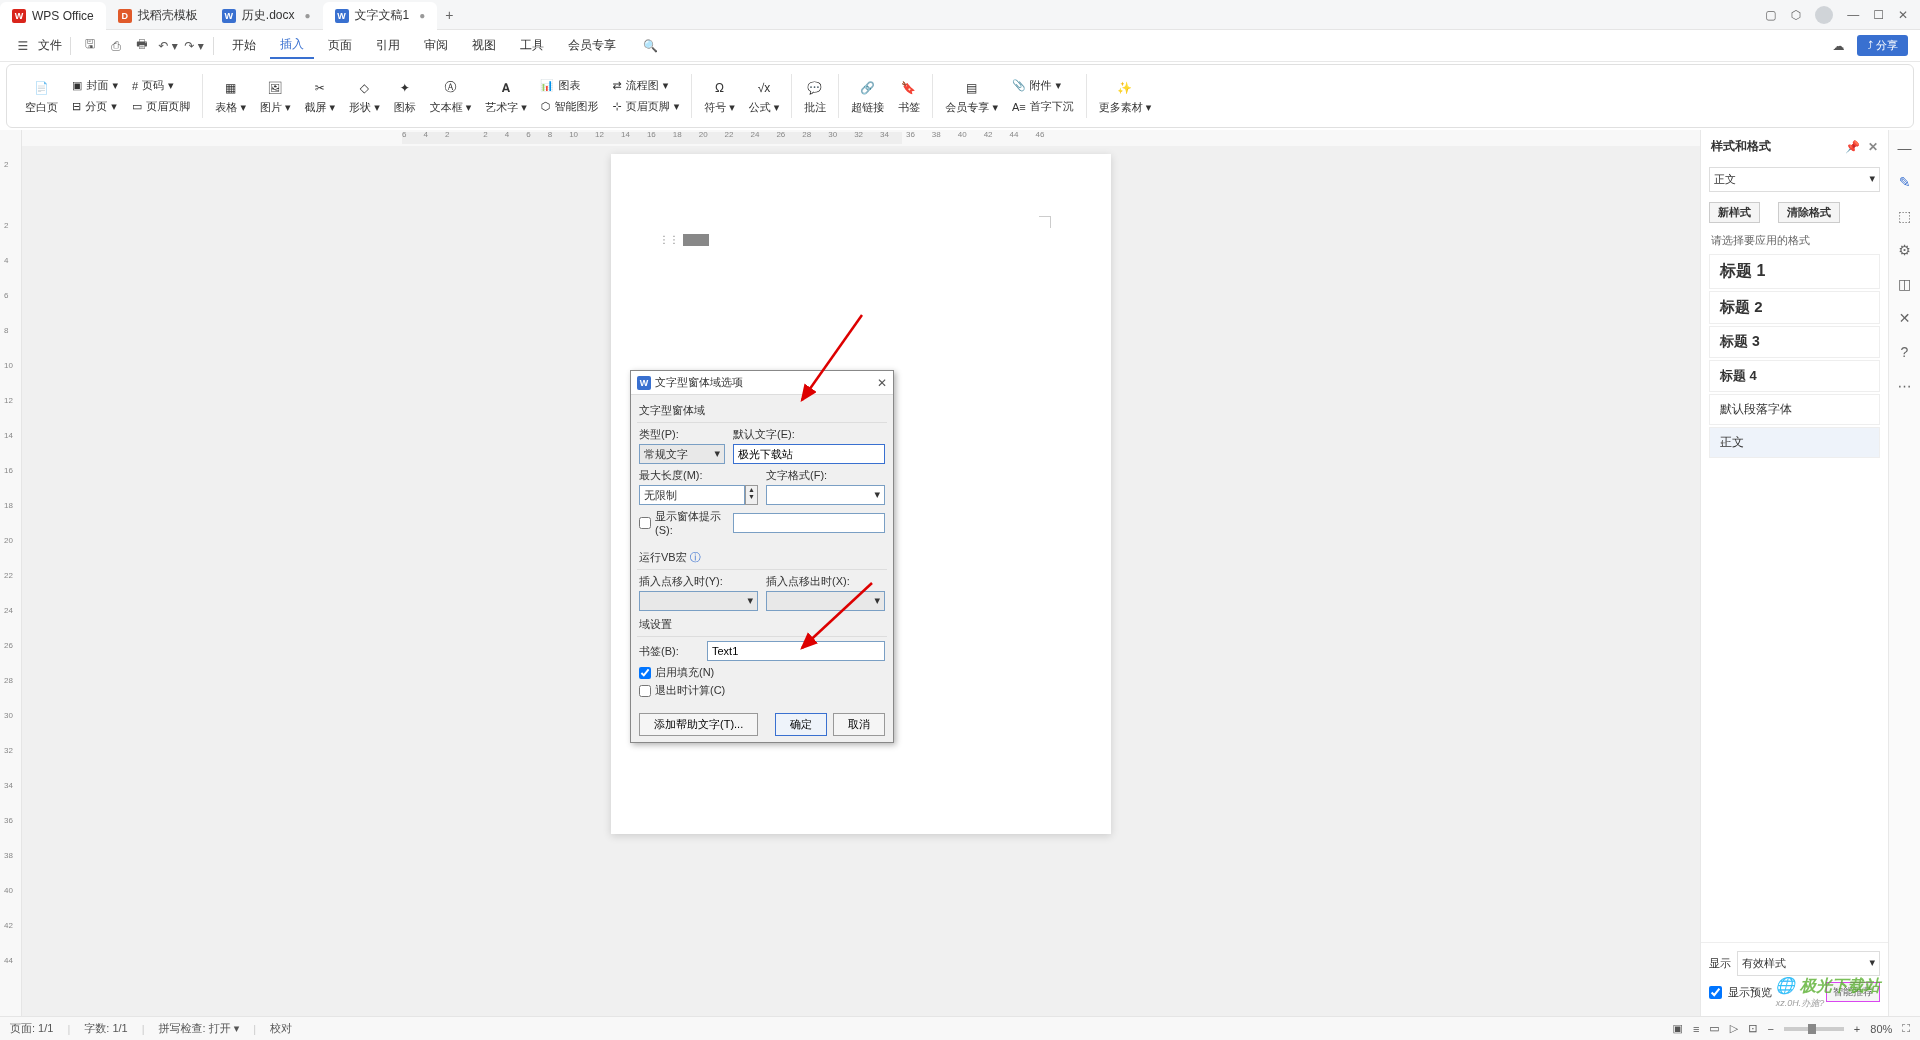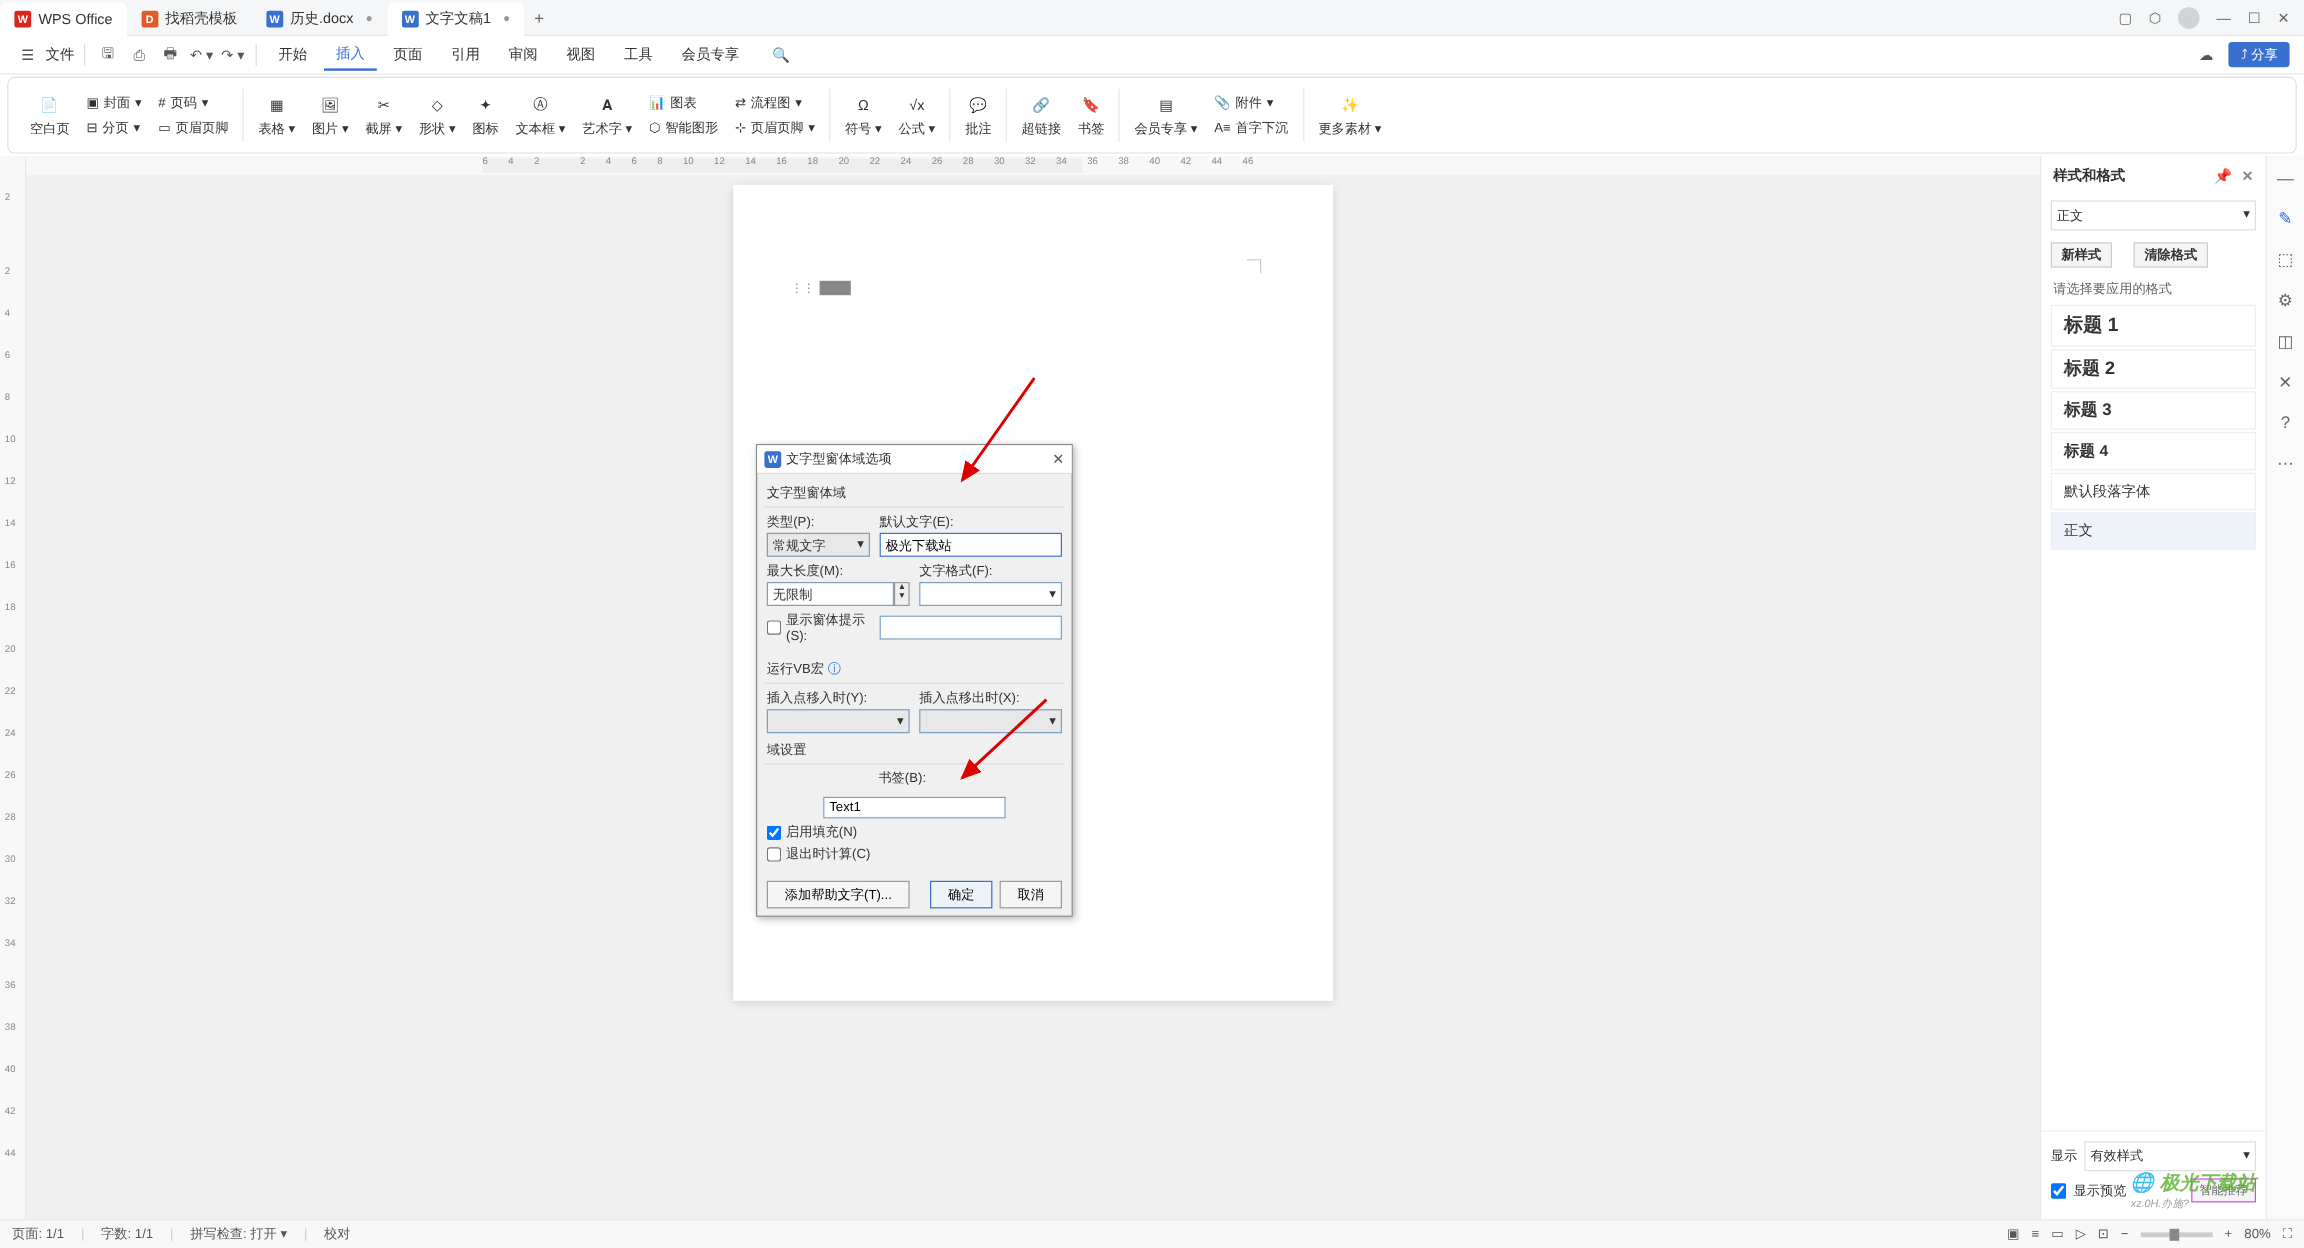--- a/index.html
+++ b/index.html
@@ -382,21 +382,21 @@
           </div>
           <div class="col">
             <span>插入点移出时(X):</span>
             <div class="dlg-select gray">
                 <span style="float:right">▾</span>
               </div>
           </div>
         </div>
         <div class="fieldset-label" style="margin-top:6px;">域设置</div>
         <div class="section-line"></div>
-        <div class="row" style="align-items:center;flex-direction:column;">
+        <div class="row" style="align-items:center;">
           <span style="width:60px;">书签(B):</span>
           <input class="dlg-input" style="flex: 1 1 0%;" value="Text1">
         </div>
         <div class="chk-row">
             <input type="checkbox" checked="" style="">
             <span>启用填充(N)</span>
           </div>
         <div class="chk-row">
             <input type="checkbox" style="">
             <span>退出时计算(C)</span>

